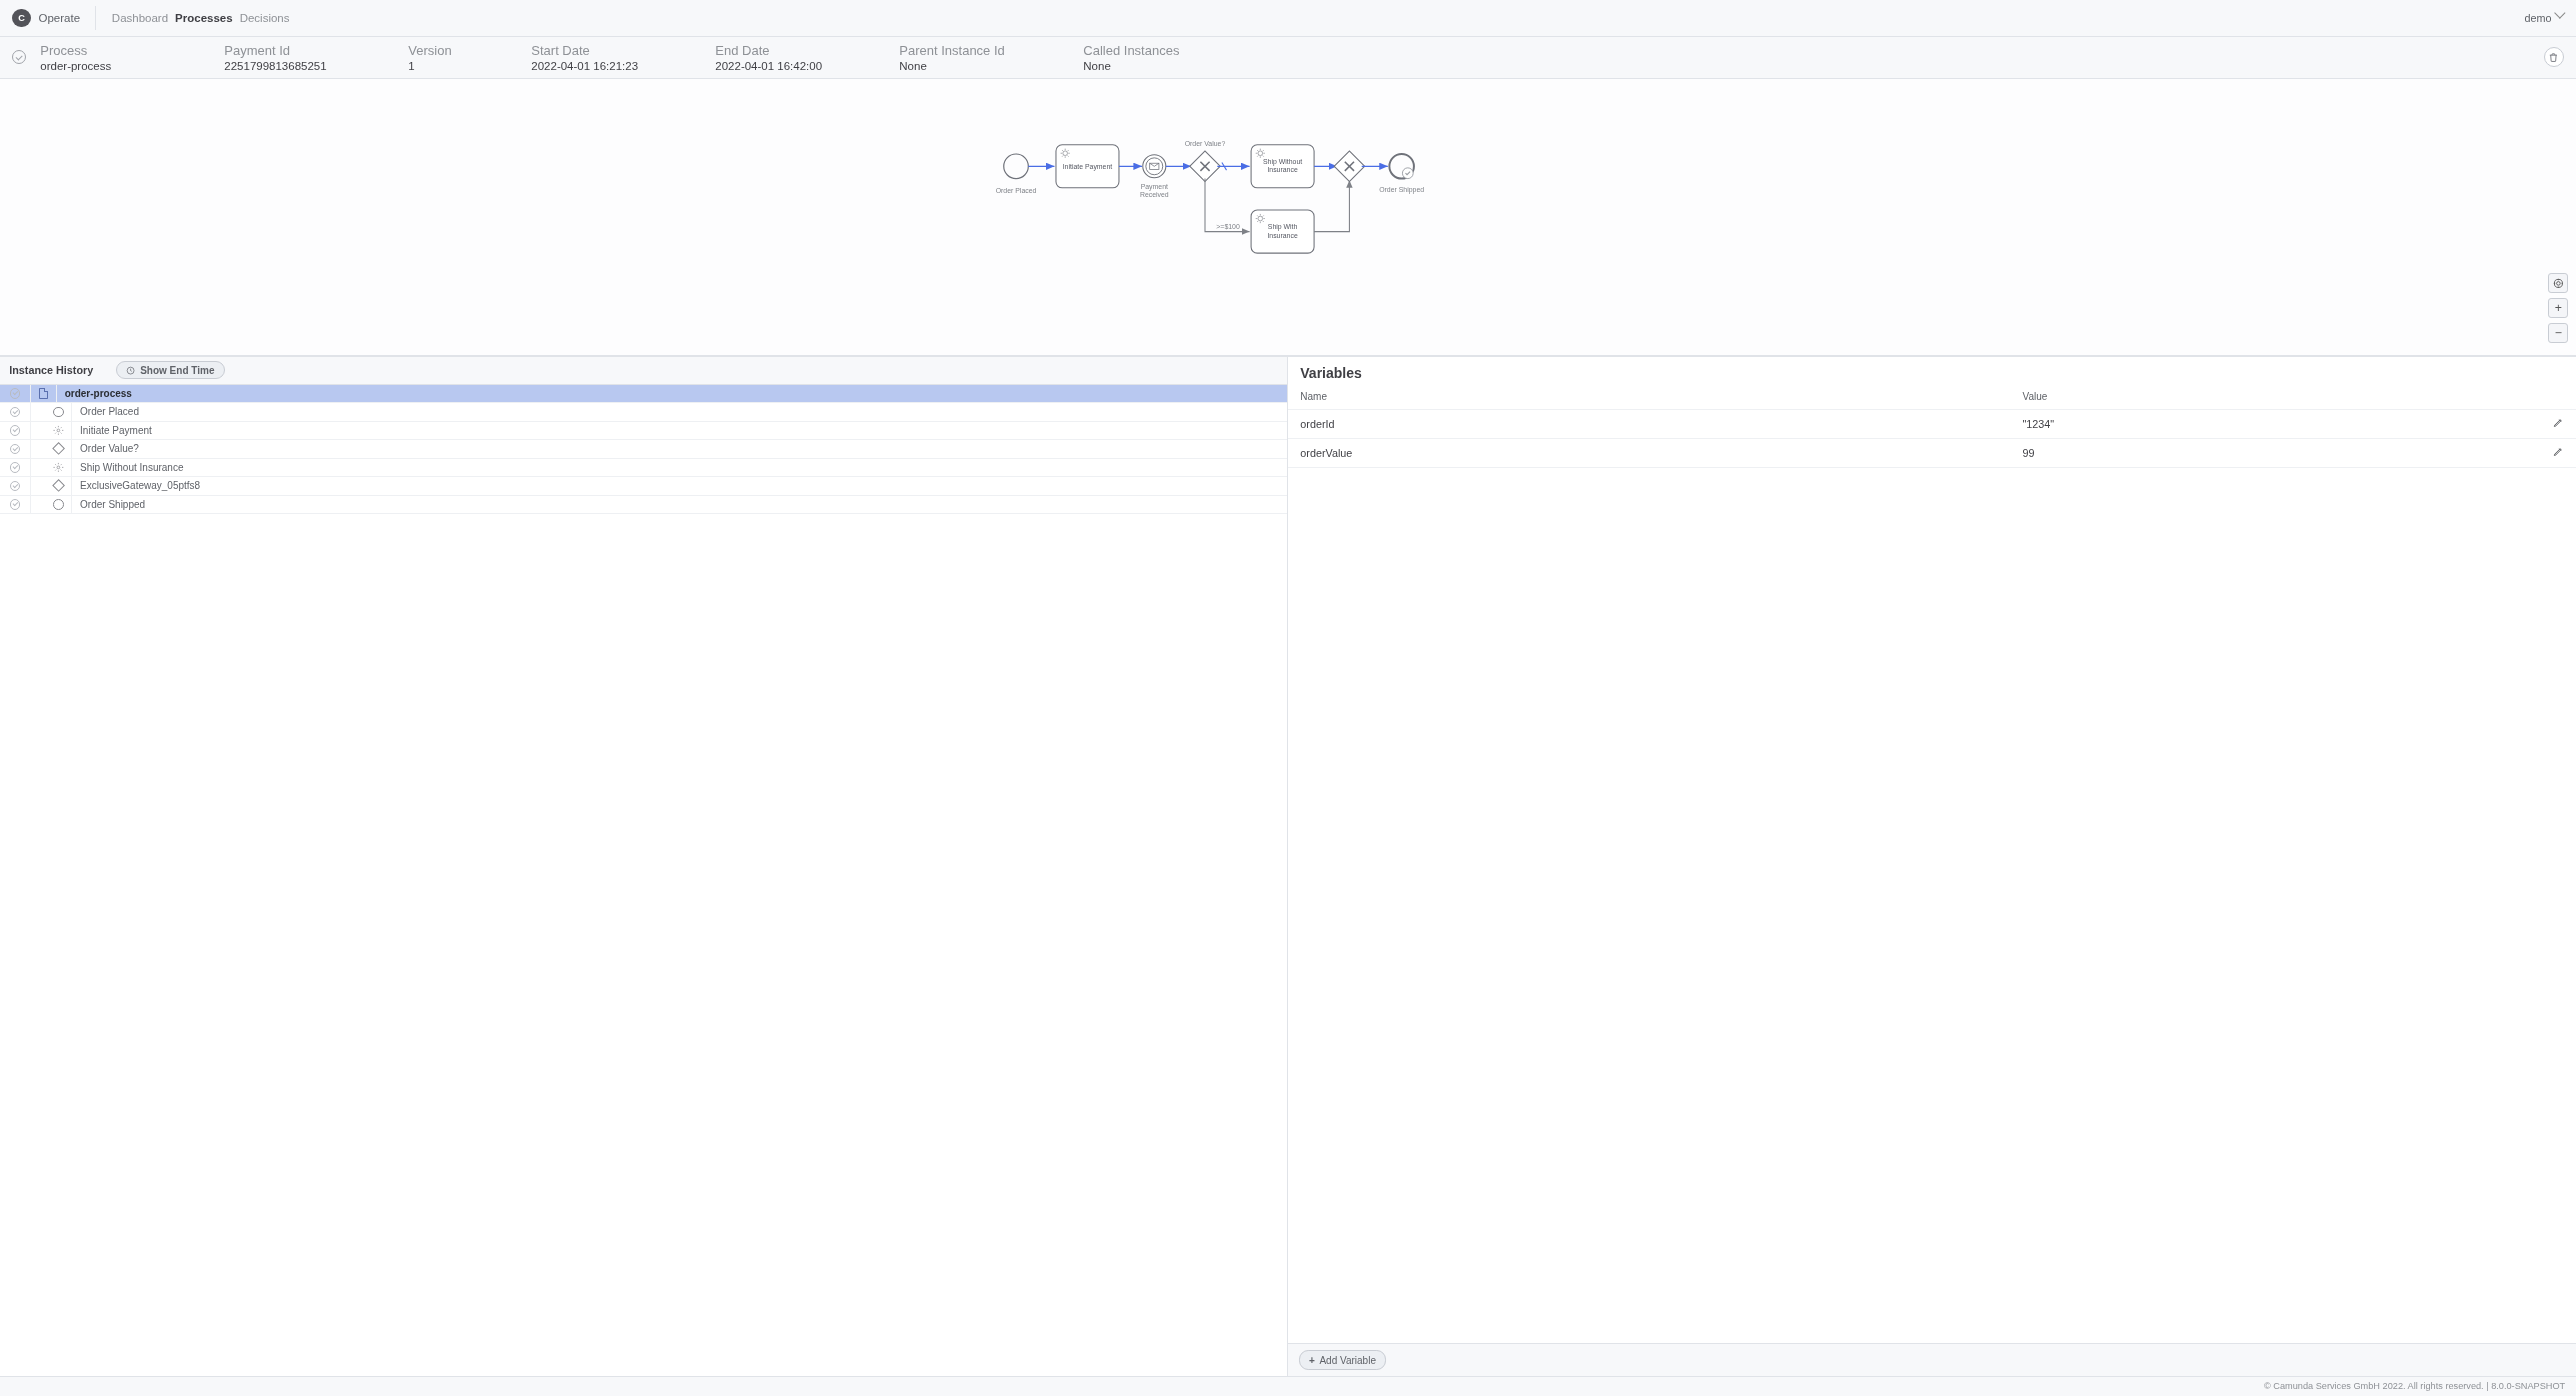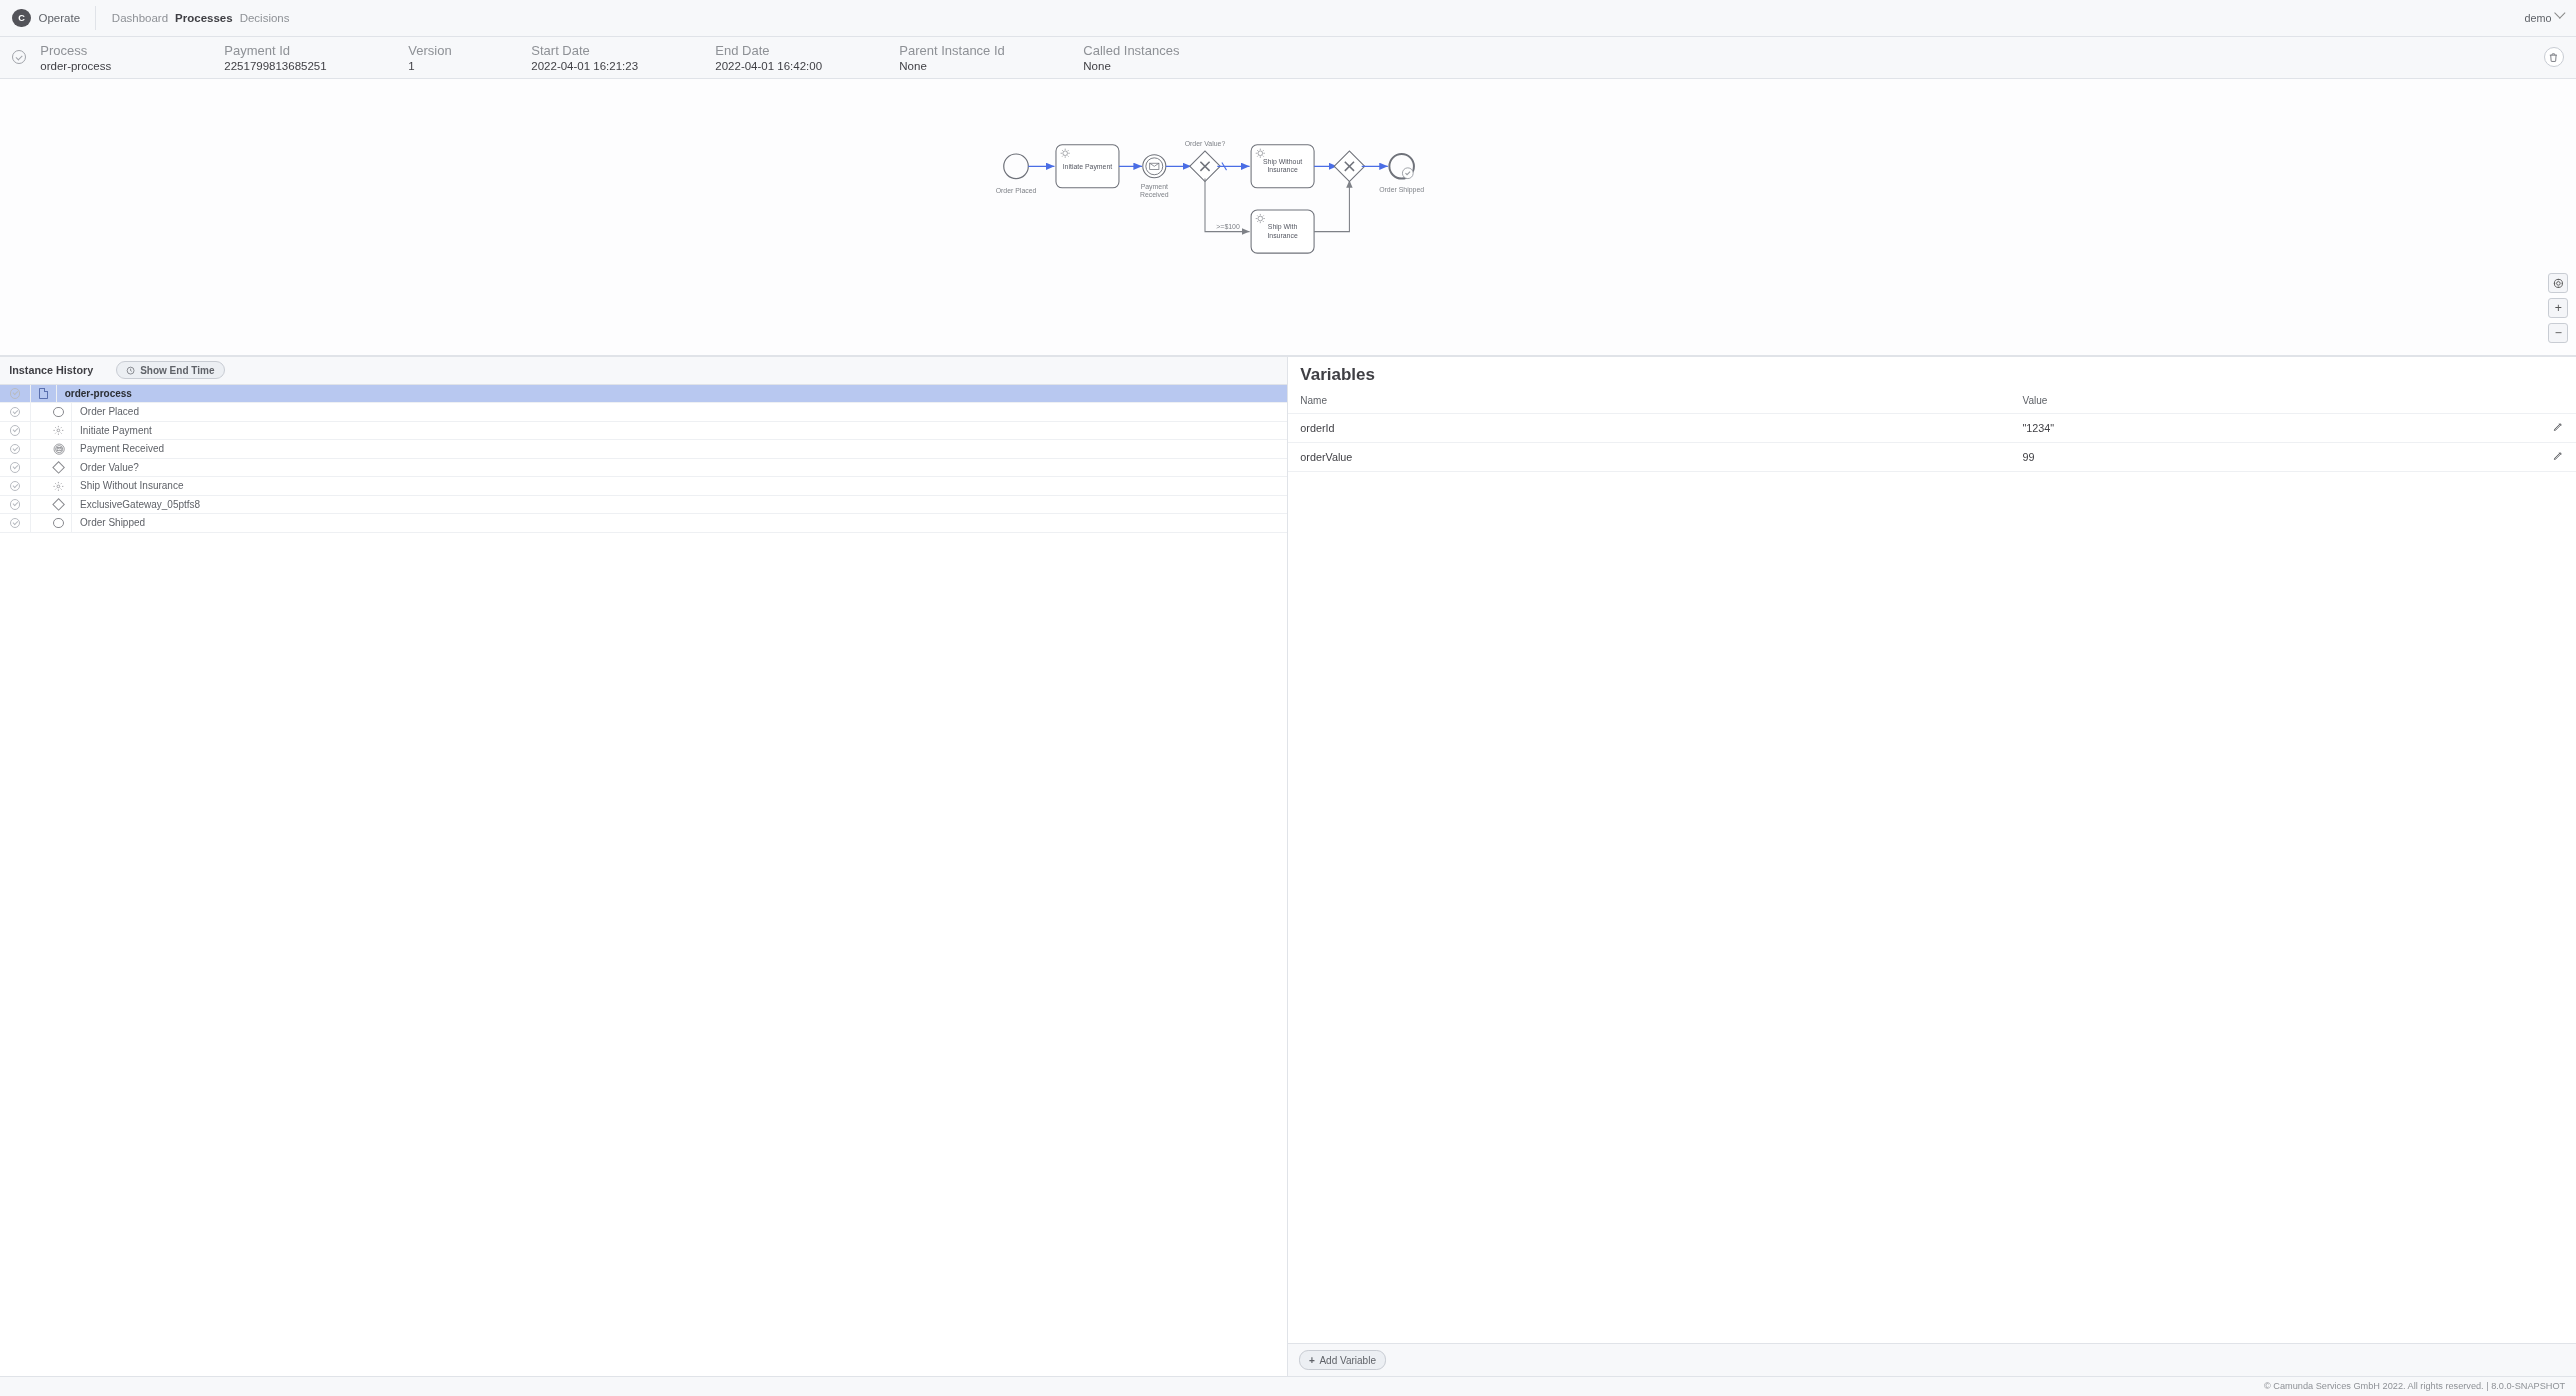--- a/index.html
+++ b/index.html
@@ -141,21 +141,21 @@
     display:flex;align-items:center;justify-content:center;
   }
   .mini-tick{width:4.6px;height:3.1px;border-left:1.2px solid #b8bbc1;border-bottom:1.2px solid #b8bbc1;transform:rotate(-45deg);margin-top:-0.8px;}
 
   .right-panel{
     width:50%;
     display:flex;flex-direction:column;background:#fff;
     position:relative;
   }
   .vars-header{
-    padding:7.7px 12.3px 4.6px;font-weight:700;font-size:17px;color:var(--text);
+    padding:7.7px 12.3px 4.6px;font-weight:700;font-size:14px;color:var(--text);
     background:#fff;
   }
   .vars-table{width:100%;border-collapse:collapse;}
   .vars-table th{
     text-align:left;font-weight:400;font-size:10px;color:var(--text-muted);
     padding:6.2px 12.3px;border-bottom:0.8px solid #eef0f3;margin-left:8px;
   }
   .vars-table td{
     padding:7.7px 12.3px;border-bottom:0.8px solid #eef0f3;
     font-size:10.8px;color:var(--text);
@@ -385,36 +385,20 @@
               <span class="mini-tick"></span>
             </span>
           </div>
           <div class="col-icon" style="margin-left:15.4px;">
             <svg class="icon-gear" viewBox="0 0 24 24" fill="none" stroke="#88898e" stroke-width="1.6">
               <circle cx="12" cy="12" r="3"></circle>
               <path d="M12 2v3M12 19v3M4 12H1M23 12h-3M5 5l2 2M17 17l2 2M19 5l-2 2M7 17l-2 2"></path>
             </svg>
           </div>
           <div class="hist-label">Initiate Payment</div>
-        </div>
-        <div class="history-row">
-          <div class="col-status">
-            <span class="mini-check">
-              <span class="mini-tick"></span>
-            </span>
-          </div>
-          <div class="col-icon" style="margin-left:15.4px;">
-            <svg class="icon-env" viewBox="0 0 24 24" fill="none" stroke="#88898e" stroke-width="1.6">
-              <circle cx="12" cy="12" r="10"></circle>
-              <circle cx="12" cy="12" r="7"></circle>
-              <rect x="8" y="9" width="8" height="6"></rect>
-              <path d="M8 9l4 3 4-3"></path>
-            </svg>
-          </div>
-          <div class="hist-label">Payment Received</div>
         </div>
         <div class="history-row">
           <div class="col-status">
             <span class="mini-check">
               <span class="mini-tick"></span>
             </span>
           </div>
           <div class="col-icon" style="margin-left:15.4px;">
             <span class="icon-diamond"></span>
           </div>

